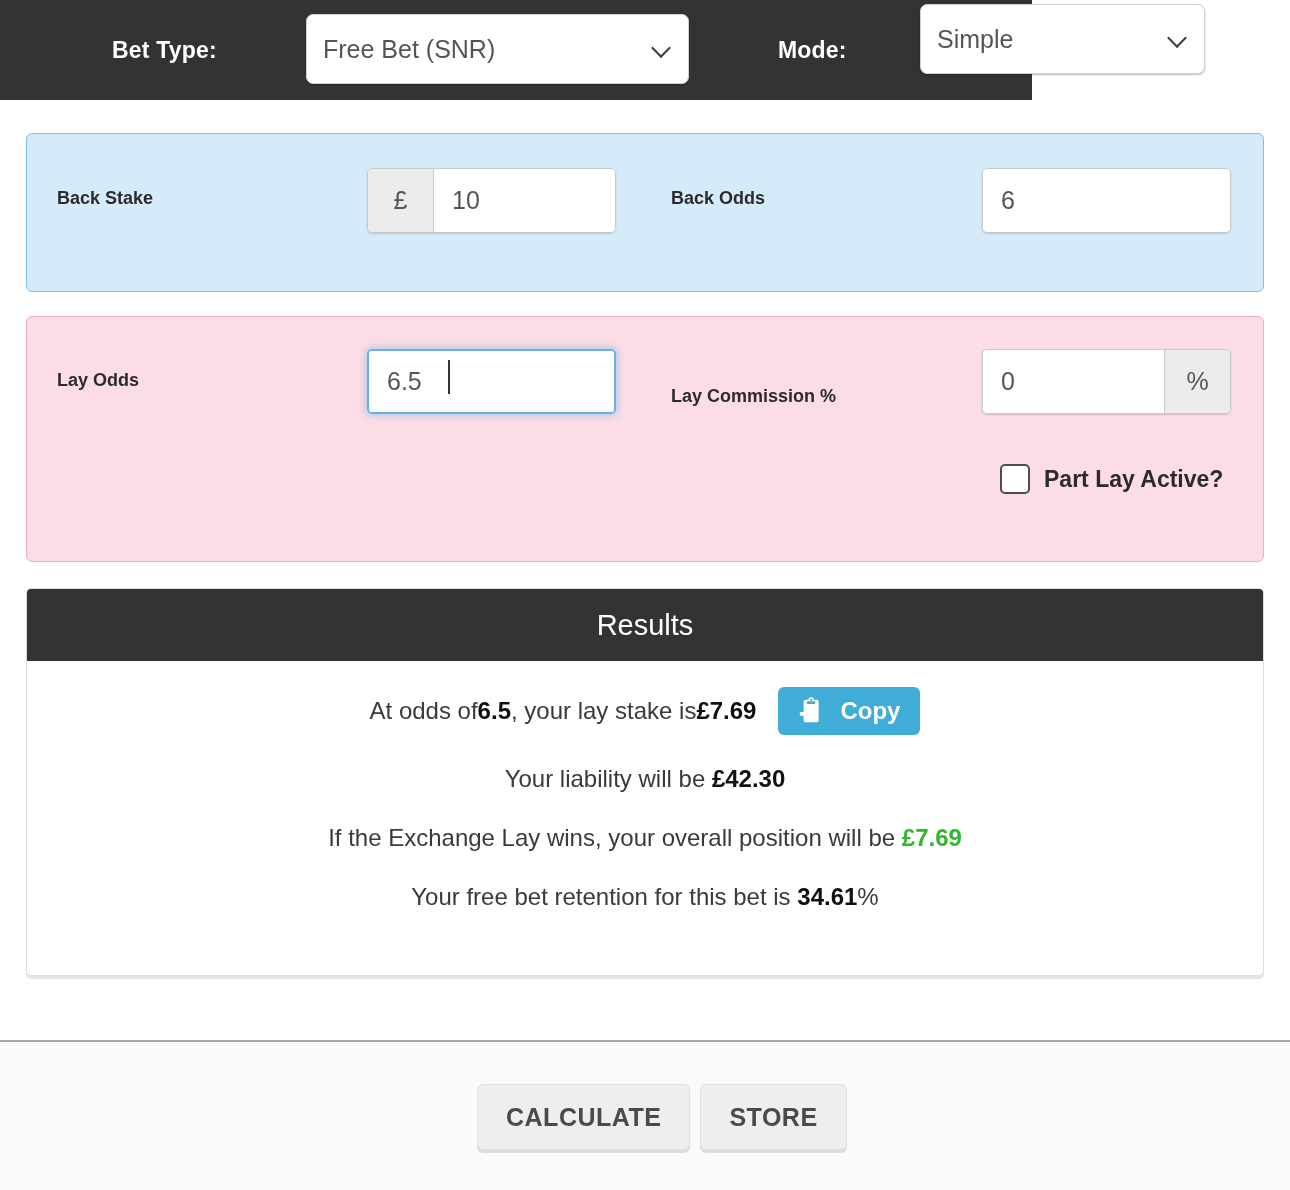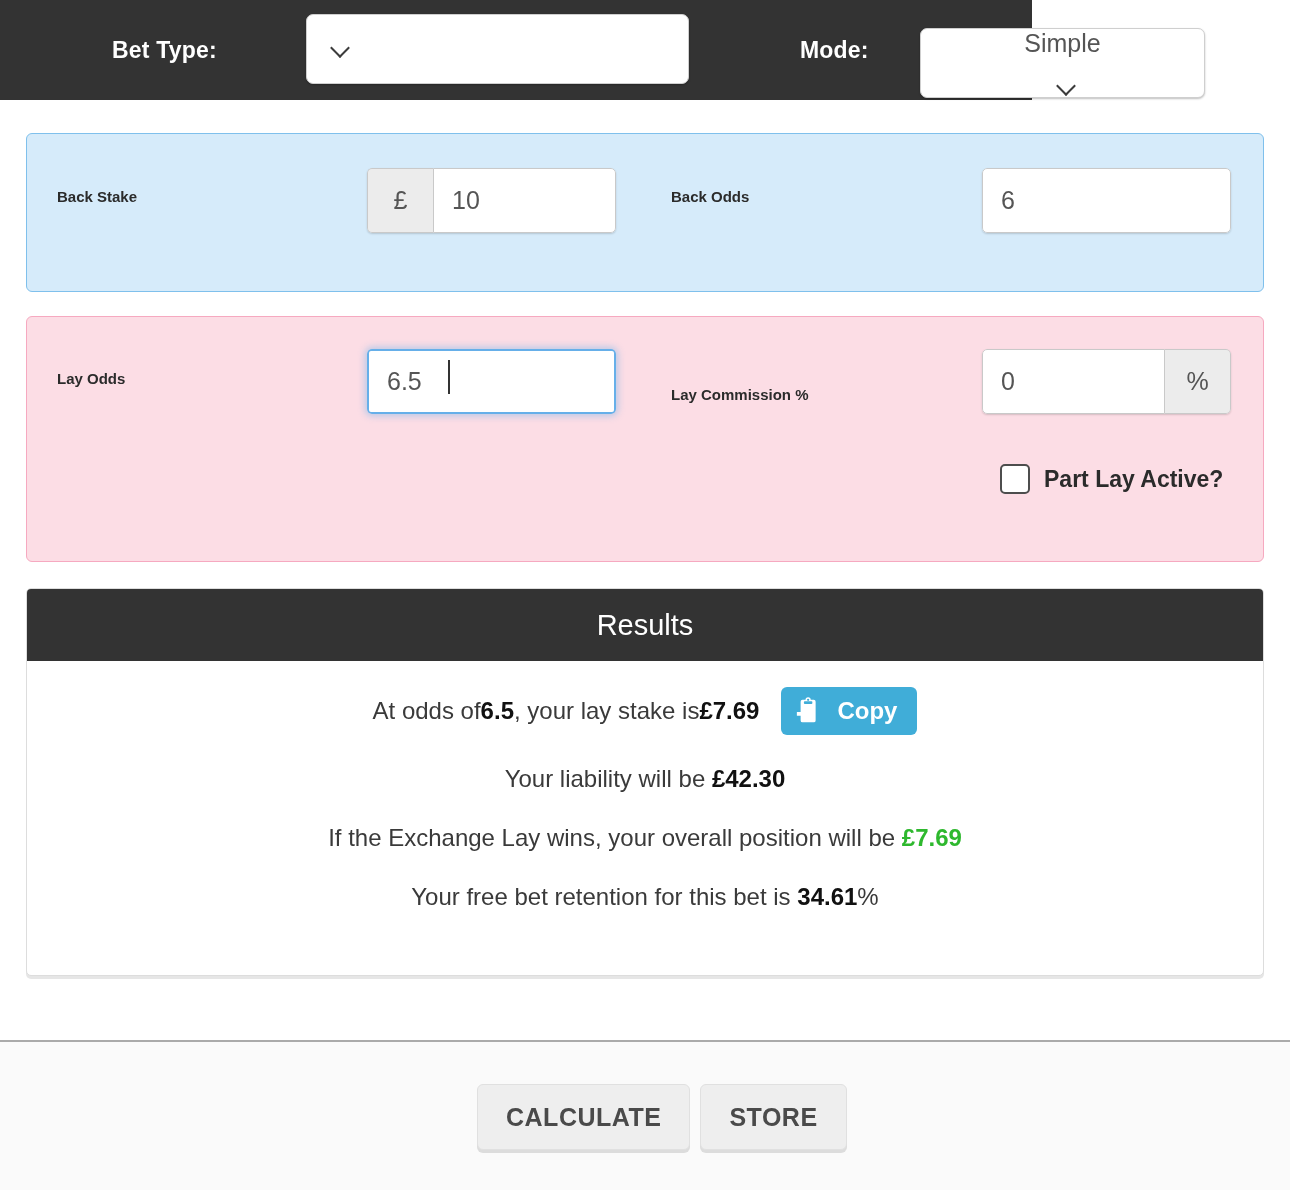--- a/index.html
+++ b/index.html
@@ -15,30 +15,30 @@
   
   .topbar {
     position: absolute; left: 0; top: 0; width: 1032px; height: 100px;
     background: #333333;
     display: flex; align-items: center;
   }
   .topbar-label {
     color: #ffffff; font-size: 23px; font-weight: bold; letter-spacing: .2px;
   }
   .lbl-bettype { position: absolute; left: 112px; top: 37px; }
-  .lbl-mode    { position: absolute; left: 800px; top: 37px; }
+  .lbl-mode    { position: absolute; left: 778px; top: 37px; }
 
   .select-box {
     position: absolute; background: #ffffff; border: 1px solid #cfcfcf;
     border-radius: 7px; box-shadow: 0 1px 2px rgba(0,0,0,.25);
     display: flex; align-items: center; padding: 0 16px;
     color: #555555; font-size: 25px;
   }
   .sel-bettype { left: 306px; top: 14px; width: 383px; height: 70px; }
-  .sel-mode    { left: 920px; top: 28px; width: 285px; height: 70px; flex-direction: column; }
+  .sel-mode    { left: 920px; top: 4px; width: 285px; height: 70px; }
   .select-box .sel-value { flex: 1 1 auto; white-space: nowrap; overflow: hidden; }
   .chev {
     width: 20px; height: 20px; flex: 0 0 auto; position: relative; margin-left: 8px;
   }
   .chev::after {
     content: ""; position: absolute; left: 2px; top: 2px;
     width: 12px; height: 12px;
     border-right: 2px solid #3c3c3c; border-bottom: 2px solid #3c3c3c;
     transform: rotate(45deg);
   }
@@ -50,21 +50,21 @@
   .panel-back {
     left: 26px; top: 133px; width: 1238px; height: 159px;
     background: #d6ebfa; border: 1px solid #7fc0ec;
   }
   .panel-lay {
     left: 26px; top: 316px; width: 1238px; height: 246px;
     background: #fcdde5; border: 1px solid #f6a9c0;
   }
 
   .field-label {
-    position: absolute; font-size: 15px; font-weight: bold; color: #2b2b2b;
+    position: absolute; font-size: 18px; font-weight: bold; color: #2b2b2b;
   }
 
   
   .input-wrap {
     position: absolute; display: flex; align-items: stretch;
     border-radius: 5px; overflow: hidden;
     box-shadow: 0 1px 2px rgba(0,0,0,.16);
   }
   .addon {
     background: #ececec; border: 1px solid #c9c9c9;
@@ -131,21 +131,21 @@
     margin: 0 0 30px 0; line-height: 1.2;
     display: flex; align-items: center; justify-content: center; gap: 0;
   }
   .res-line.plain { display: block; margin-top: 7px; }
   b { font-weight: bold; color: #111; }
   .green { color: #2eb82e; font-weight: bold; }
 
   .copy-btn {
     margin-left: 22px; background: #40add8; border: none; border-radius: 6px;
     color: #ffffff; font-size: 24px; font-weight: bold;
-    padding: 9px 20px 9px 14px; display: inline-flex; align-items: center; gap: 12px;
+    padding: 9px 20px 9px 20px; display: inline-flex; align-items: center; gap: 12px;
     cursor: pointer; font-family: "Liberation Sans", sans-serif;
   }
   .clip-icon { width: 30px; height: 30px; flex: 0 0 auto; display: block; }
 
   
   .divider {
     position: absolute; left: 0; top: 1040px; width: 1290px; height: 2px;
     background: #aaaaaa;
   }
   .footer {
@@ -165,20 +165,21 @@
   }
 </style>
 </head>
 <body>
 
 <div class="page">
 
   <div class="topbar">
     <span class="topbar-label lbl-bettype">Bet Type:</span>
     <div class="select-box sel-bettype">
+      <span class="sel-value">Free Bet (SNR)</span>
       <span class="chev"></span>
     </div>
 
     <span class="topbar-label lbl-mode">Mode:</span>
     <div class="select-box sel-mode">
       <span class="sel-value">Simple</span>
       <span class="chev"></span>
     </div>
   </div>
 

